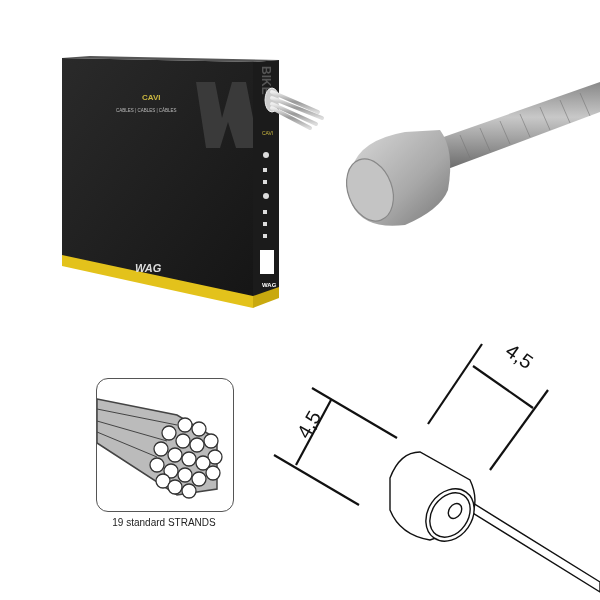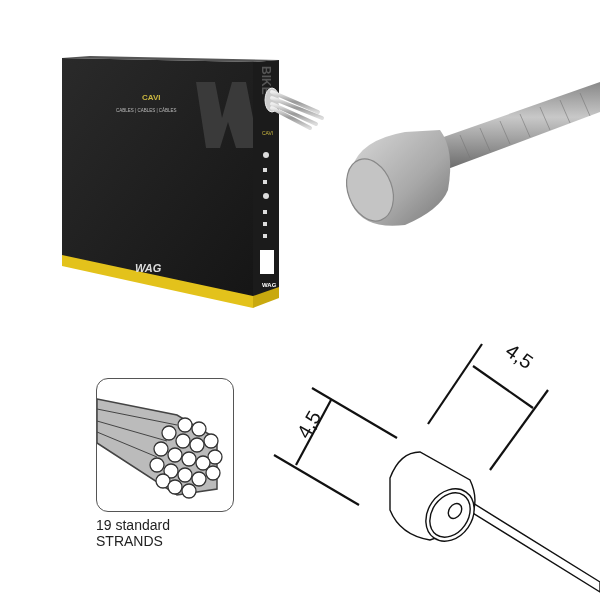--- a/index.html
+++ b/index.html
@@ -1,20 +1,20 @@
 <!DOCTYPE html>
 <html><head>
 <meta charset="utf-8">
 <style>
   html,body{margin:0;padding:0;background:#fff;}
   body{width:600px;height:600px;position:relative;overflow:hidden;font-family:"Liberation Sans",sans-serif;}
   .abs{position:absolute;}
   svg text{font-family:"Liberation Sans",sans-serif;}
   .strand-box{left:96px;top:378px;width:136px;width:136px;height:132px;border:1.5px solid #555;border-radius:12px;background:#fff;overflow:hidden;}
-  .strand-label{left:96px;top:517px;width:136px;text-align:left;font-size:14px;color:#222;}
+  .strand-label{left:96px;top:517px;width:136px;text-align:center;font-size:10px;color:#222;}
 </style>
 </head>
 <body>
 
 <svg class="abs" style="left:0;top:0" width="330" height="330" viewBox="0 0 330 330">
   <defs>
     <linearGradient id="front" x1="0" y1="0" x2="1" y2="1">
       <stop offset="0" stop-color="#2a2a2a"></stop>
         <stop offset="1" stop-color="#151515"></stop>
     </linearGradient>

